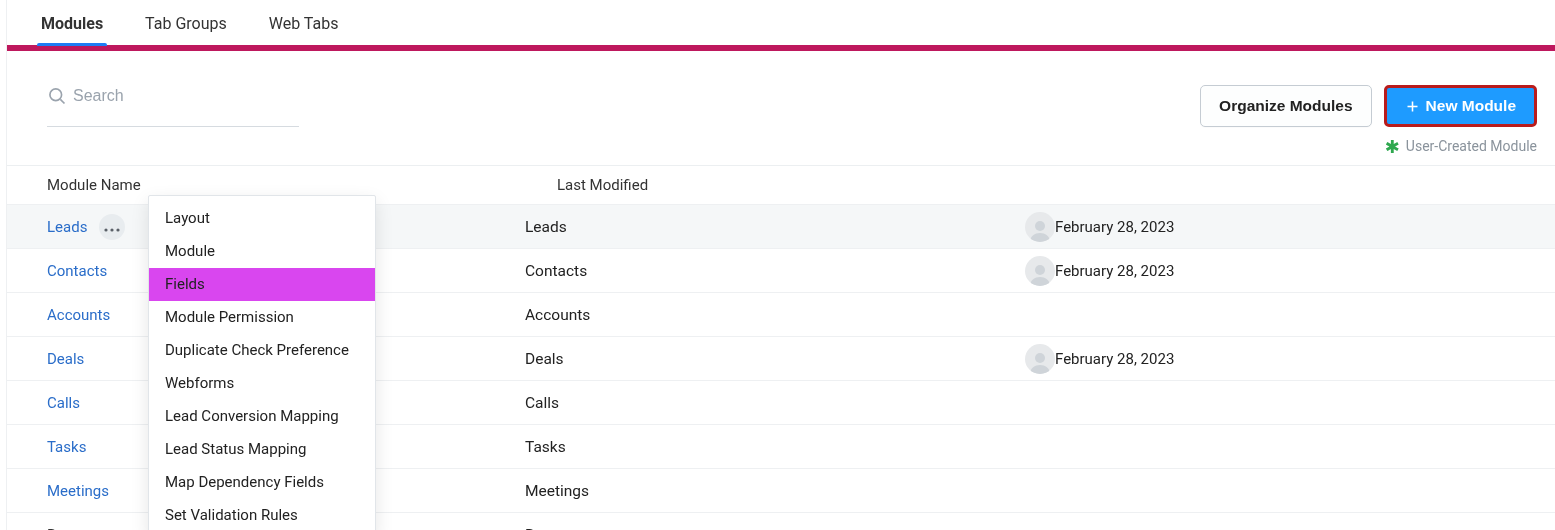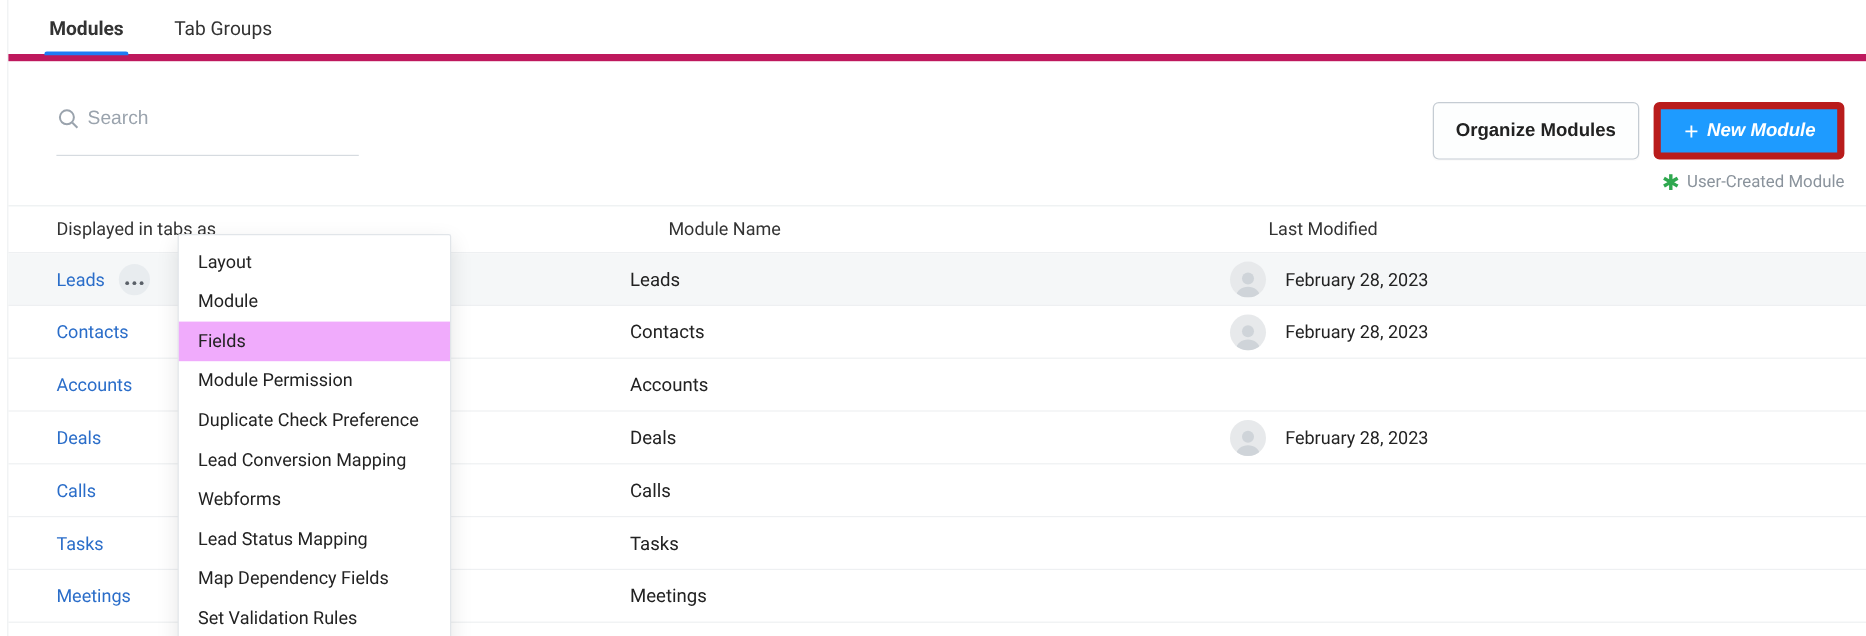--- a/index.html
+++ b/index.html
@@ -82,24 +82,23 @@
     }
     .btn-default {
       background: #fdfefe;
       border: 1px solid #c5ccd3;
       color: #222;
       font-weight: 600;
       box-shadow: 0 1px 1px rgba(0,0,0,0.02);
     }
     .btn-primary {
       background: #1e9bff;
-      border: 6px solid #b91c1c;
+      border: 3px solid #b91c1c;
       color: #fff;
       font-weight: 700;
-      font-style: italic;
     }
     .legend-row {
       display: flex;
       justify-content: flex-end;
       padding: 0 18px 10px 0;
       align-items: center;
       gap: 6px;
       color: #8a939c;
       font-size: 14px;
     }
@@ -149,21 +148,21 @@
       width: 26px;
       height: 26px;
       border-radius: 50%;
       background: #e8ecef;
       display: flex;
       align-items: center;
       justify-content: center;
       cursor: pointer;
     }
     .cell-mod { font-size: 15.5px; color: #222; }
-    .cell-date { display: flex; align-items: center; gap: 16px; }
+    .cell-date { display: flex; align-items: center; gap: 0; }
     .avatar {
       width: 30px;
       height: 30px;
       border-radius: 50%;
       background: #e7e9eb;
       display: flex;
       align-items: flex-end;
       justify-content: center;
       overflow: hidden;
     }
@@ -180,31 +179,32 @@
       z-index: 100;
     }
     .menu-item {
       padding: 6px 16px;
       font-size: 15px;
       color: #222;
       cursor: pointer;
       line-height: 1.4;
     }
     .menu-item.highlight {
-      background: #f0abfc;
+      background: #d946ef;
     }
   </style>
 </head>
 <body>
 
 <div class="container">
 
   <div class="tabs-bar" id="tabs-bar">
       <div class="tab-item active">Modules</div>
       <div class="tab-item">Tab Groups</div>
+      <div class="tab-item">Web Tabs</div>
     </div>
 
   <div class="toolbar">
     <div class="search-wrap">
       <svg width="20" height="20" viewBox="0 0 24 24" fill="none" stroke="#9aa3ad" stroke-width="2">
           <circle cx="10.5" cy="10.5" r="7"></circle>
           <line x1="21" y1="21" x2="16" y2="16"></line>
         </svg>
       <input class="search-input" placeholder="Search" style="">
     </div>
@@ -220,21 +220,20 @@
     </div>
   </div>
 
   <div class="legend-row">
     <span class="star">✱</span>
     <span>User-Created Module</span>
   </div>
 
   <div class="table">
     <div class="thead-row">
-      <div>Displayed in tabs as</div>
       <div>Module Name</div>
       <div>Last Modified</div>
     </div>
     <div id="tbody">
         <div class="trow highlighted">
           <div class="cell-name">
             <span class="link-text">Leads</span>
             <div class="more-btn">
               <span><svg width="16" height="4" viewBox="0 0 16 4" fill="#5a6068">
                   <circle cx="2" cy="2" r="1.6"></circle>
@@ -321,20 +320,20 @@
         </div>
       </div>
   </div>
 
   <div class="context-menu" id="context-menu">
       <div class="menu-item">Layout</div>
       <div class="menu-item">Module</div>
       <div class="menu-item highlight">Fields</div>
       <div class="menu-item">Module Permission</div>
       <div class="menu-item">Duplicate Check Preference</div>
+      <div class="menu-item">Webforms</div>
       <div class="menu-item">Lead Conversion Mapping</div>
-      <div class="menu-item">Webforms</div>
       <div class="menu-item">Lead Status Mapping</div>
       <div class="menu-item">Map Dependency Fields</div>
       <div class="menu-item">Set Validation Rules</div>
     </div>
 
 </div>
 
 </body></html>

